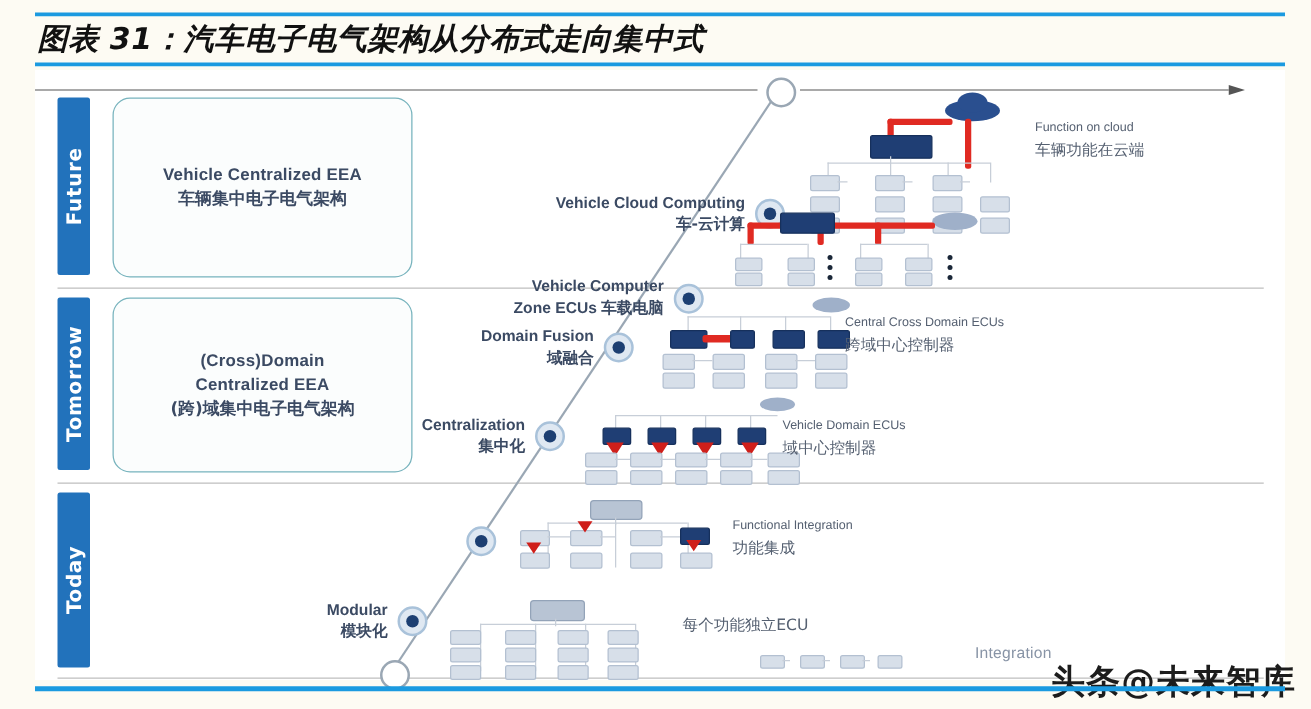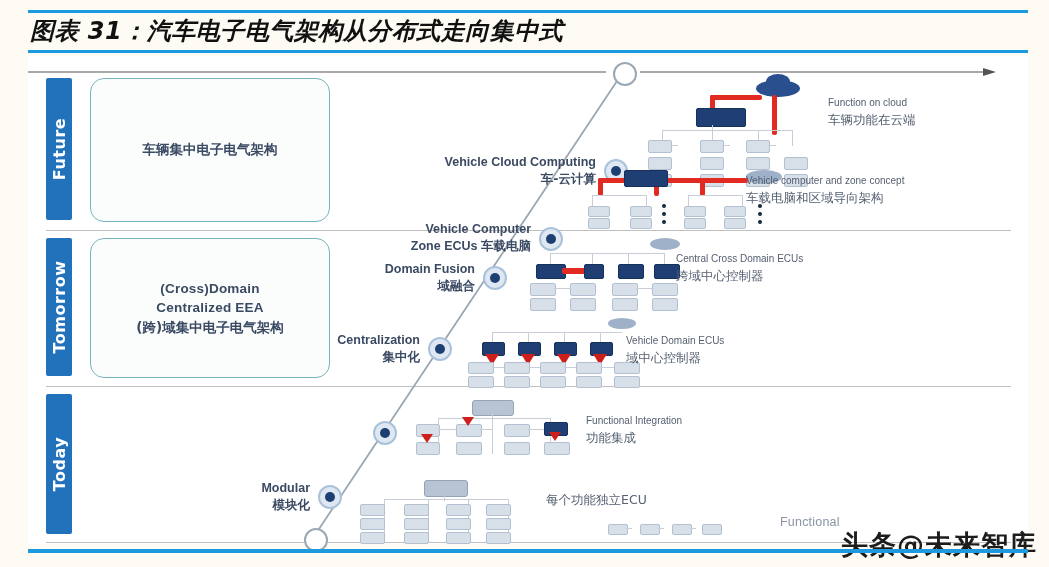--- a/index.html
+++ b/index.html
@@ -119,20 +119,21 @@
       <span>Future</span>
     </div>
     <div class="era" style="top:182px;height:138px;">
       <span>Tomorrow</span>
     </div>
     <div class="era" style="top:338px;height:140px;">
       <span>Today</span>
     </div>
 
     <div class="stagebox" style="left:62px;top:22px;width:238px;height:142px;">
+      <div class="en">Vehicle Centralized EEA</div>
       <div class="cn">车辆集中电子电气架构</div>
     </div>
 
     <div class="stagebox" style="left:62px;top:182px;width:238px;height:138px;">
       <div class="en">(Cross)Domain</div>
       <div class="en">Centralized EEA</div>
       <div class="cn">(跨)域集中电子电气架构</div>
     </div>
 
 
@@ -253,24 +254,20 @@
       <div class="ecu lite" style="left:136px;top:44px;width:20px;height:9px;"></div>
       <div class="ecu lite" style="left:136px;top:56px;width:20px;height:9px;"></div>
       <div class="dotcol" style="left:74px;top:42px;"></div>
       <div class="dotcol" style="left:74px;top:50px;"></div>
       <div class="dotcol" style="left:74px;top:58px;"></div>
       <div class="dotcol" style="left:170px;top:42px;"></div>
       <div class="dotcol" style="left:170px;top:50px;"></div>
       <div class="dotcol" style="left:170px;top:58px;"></div>
     </div>
 
-    <div class="desc" style="left:718px;top:118px;">
-      <div class="en">Vehicle computer and zone concept</div>
-      <div class="cn">车载电脑和区域导向架构</div>
-    </div>
 
     <div class="mini" style="left:500px;top:182px;width:170px;height:72px;">
       <div class="cloud gray" style="left:122px;top:0px;width:30px;height:12px;"></div>
       <div class="wire" style="left:22px;top:15px;width:114px;height:1.3px;"></div>
       <div class="wire" style="left:22px;top:15px;width:1.3px;height:14px;"></div>
       <div class="wire" style="left:64px;top:15px;width:1.3px;height:14px;"></div>
       <div class="wire" style="left:100px;top:15px;width:1.3px;height:14px;"></div>
       <div class="wire" style="left:136px;top:15px;width:1.3px;height:14px;"></div>
 
       <div class="ecu dark" style="left:8px;top:26px;width:28px;height:13px;"></div>
@@ -392,21 +389,21 @@
     <div class="mini" style="left:580px;top:466px;width:120px;height:16px;">
       <div class="ecu lite" style="left:0px;top:2px;width:18px;height:9px;"></div>
       <div class="wire" style="left:18px;top:6px;width:6px;height:1.2px;"></div>
       <div class="ecu lite" style="left:32px;top:2px;width:18px;height:9px;"></div>
       <div class="wire" style="left:50px;top:6px;width:6px;height:1.2px;"></div>
       <div class="ecu lite" style="left:64px;top:2px;width:18px;height:9px;"></div>
       <div class="wire" style="left:82px;top:6px;width:6px;height:1.2px;"></div>
       <div class="ecu lite" style="left:94px;top:2px;width:18px;height:9px;"></div>
     </div>
 
-    <div class="increasing" style="left:752px;top:459px;">Functional</div>
+    <div class="increasing" style="left:752px;top:459px;">Integration</div>
 
   </div>
 
   <div class="watermark">头条@未来智库</div>
 
   <div class="footer-rule"></div>
   <div class="footer-crumb"></div>
 
 </div>
 

